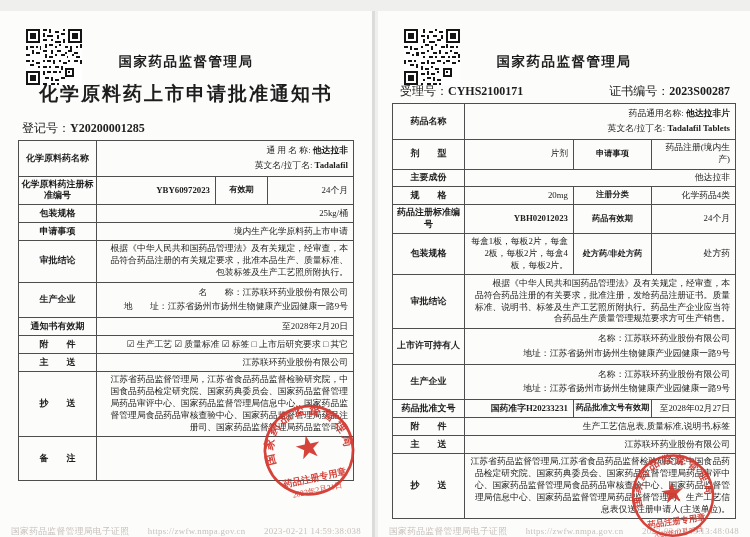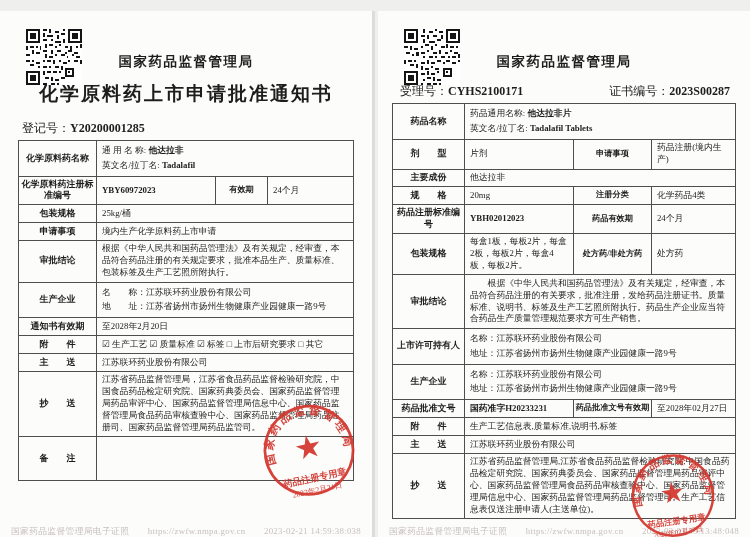--- a/index.html
+++ b/index.html
@@ -14,21 +14,21 @@
           font-weight:bold;font-size:13.5px;letter-spacing:1.5px;padding-top:42px;}
   .doc-title{text-align:center;font-weight:bold;font-size:19px;letter-spacing:2px;margin-top:10px;}
   .page-right .doc-title{font-size:20px;letter-spacing:6px;margin-top:8px;}
   .reg-block{margin:12px 20px 3px 22px;font-size:12px;}
   .page-right .reg-block{margin-top:11px;}
   .reg-row{display:flex;justify-content:space-between;line-height:1.5;}
   .reg-row .b{font-weight:bold;}
   .doc-table{border-collapse:collapse;width:336px;margin:2px auto 0 auto;border:1.6px solid #3c3c3c;
              table-layout:fixed;}
   .page-right .doc-table{width:344px;}
-  .doc-table td{border:1px solid #4e4e4e;vertical-align:middle;}
+  .doc-table td{border:1px solid #4e4e4e;vertical-align:middle;text-align:right;}
   td.lbl,td.lbl2{font-weight:bold;text-align:center;font-size:9px;padding:2px 1px;line-height:1.3;}
   td.lbl2{font-size:8.2px;}
   td.val{padding:2.5px 5px;font-size:8.8px;line-height:1.35;}
   .longtext{font-size:8.3px;line-height:1.3;}
   .indent{text-indent:2em;margin-left:42px;}
   .bold{font-weight:bold;}
   .two-line div{padding:1.5px 0;}
   .remark-empty{height:38px;}
   .seal{position:absolute;z-index:6;pointer-events:none;opacity:0.92;}
   .seal-left{left:254px;top:388px;width:110px;}

